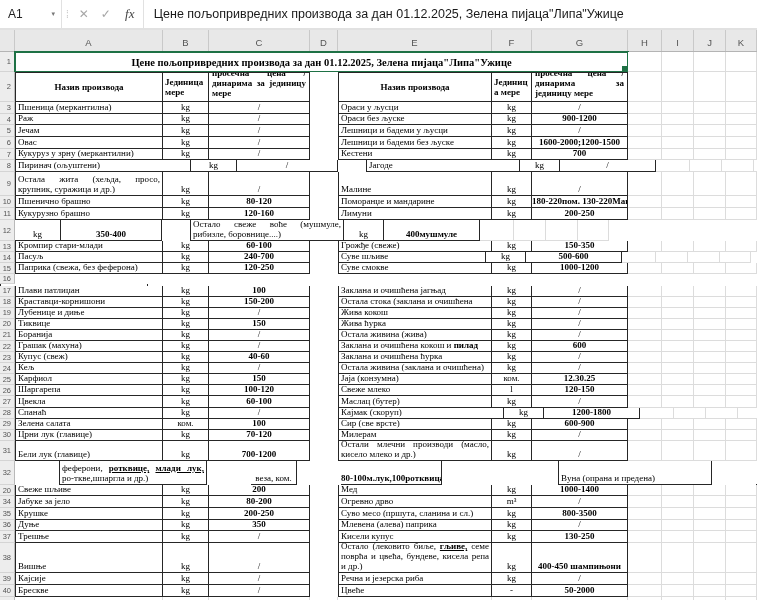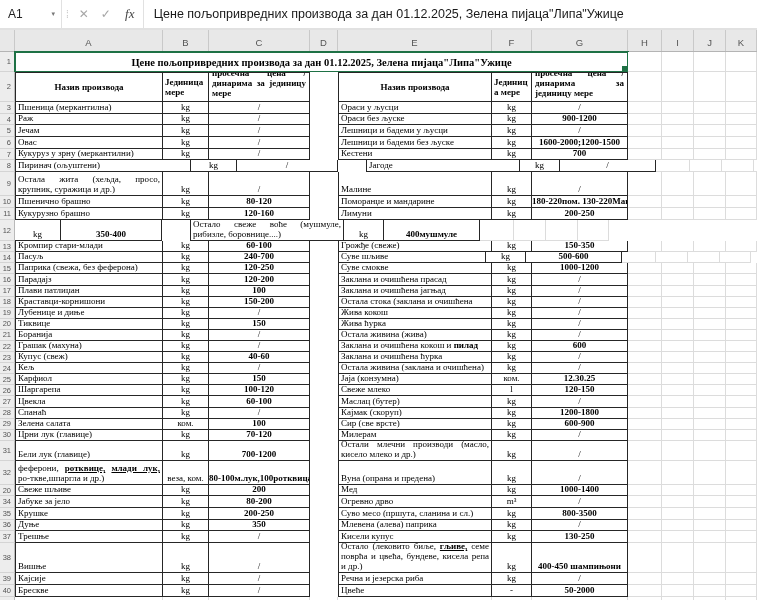--- a/index.html
+++ b/index.html
@@ -451,21 +451,21 @@
           <div class="txt">kg</div>
         </div>
         <div class="cell t pricec bold" style="width: 96px;">
           <div class="txt">1000-1200</div>
         </div>
         <div class="cell e" style="width: 34px;"></div>
         <div class="cell e" style="width: 32px;"></div>
         <div class="cell e" style="width: 32px;"></div>
         <div class="cell e" style="width: 31px;"></div>
       </div>
-      <div class="grid-row" style="height: 11.1px;">
+      <div class="grid-row" style="height: 11.1px; flex-direction: column;">
         <div class="cell gutter" style="width: 15px;">16</div>
         <div class="cell t namec lb" style="width: 148px;">
           <div class="txt">Парадајз</div>
         </div>
         <div class="cell t unitc" style="width: 46px;">
           <div class="txt">kg</div>
         </div>
         <div class="cell t pricec bold" style="width: 101px;">
           <div class="txt">120-200</div>
         </div>
@@ -775,21 +775,21 @@
         <div class="cell t namec lb" style="width: 148px;">
           <div class="txt">Спанаћ</div>
         </div>
         <div class="cell t unitc" style="width: 46px;">
           <div class="txt">kg</div>
         </div>
         <div class="cell t pricec" style="width: 101px;">
           <div class="txt">/</div>
         </div>
         <div class="cell sp" style="width: 28px;"></div>
-        <div class="cell t namec lb" style="width: 154px;">
+        <div class="cell t namec lb" style="width: 166px;">
           <div class="txt">Кајмак (скоруп)</div>
         </div>
         <div class="cell t unitc" style="width: 40px;">
           <div class="txt">kg</div>
         </div>
         <div class="cell t pricec bold" style="width: 96px;">
           <div class="txt">1200-1800</div>
         </div>
         <div class="cell e" style="width: 34px;"></div>
         <div class="cell e" style="width: 32px;"></div>
@@ -867,21 +867,21 @@
           <div class="txt">kg</div>
         </div>
         <div class="cell t pricec" style="width: 96px;">
           <div class="txt">/</div>
         </div>
         <div class="cell e" style="width: 34px;"></div>
         <div class="cell e" style="width: 32px;"></div>
         <div class="cell e" style="width: 32px;"></div>
         <div class="cell e" style="width: 31px;"></div>
       </div>
-      <div class="grid-row" style="height: 24px;">
+      <div class="grid-row" style="height: 24px; gap: 44px;">
         <div class="cell gutter" style="width: 15px;">32</div>
         <div class="cell t namec lb" style="width: 148px;">
           <div class="txt"><span>феферони, </span><span class="b u">ротквице,</span><span> </span><span class="b u">млади лук,</span><span> ро-ткве,шпаргла и др.)</span></div>
         </div>
         <div class="cell t unitc" style="width: 46px;">
           <div class="txt">веза, ком.</div>
         </div>
         <div class="cell t pricec bold" style="width: 101px;">
           <div class="txt">80-100м.лук,100ротквица</div>
         </div>

